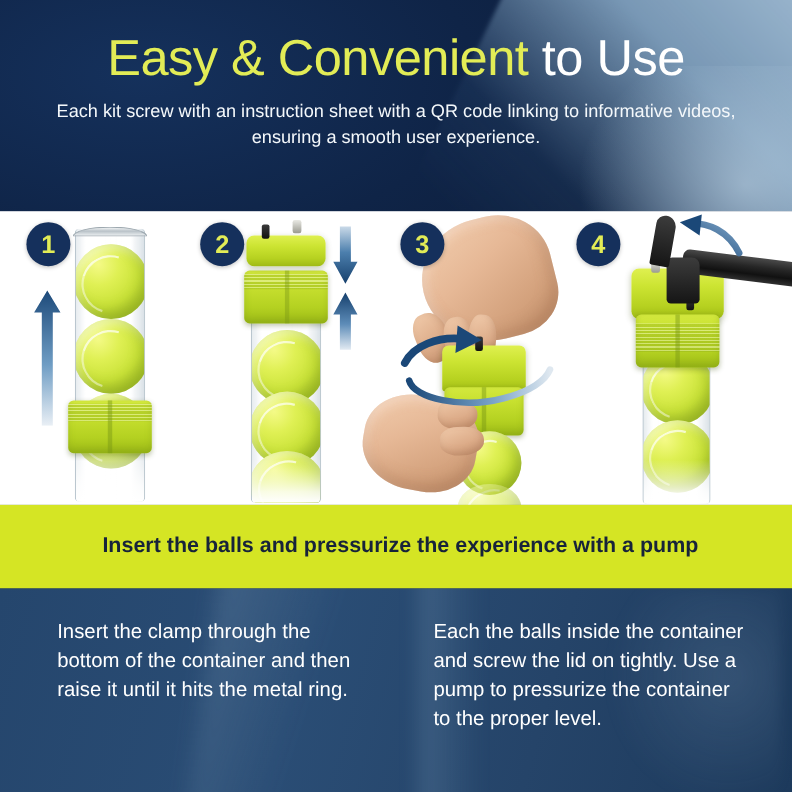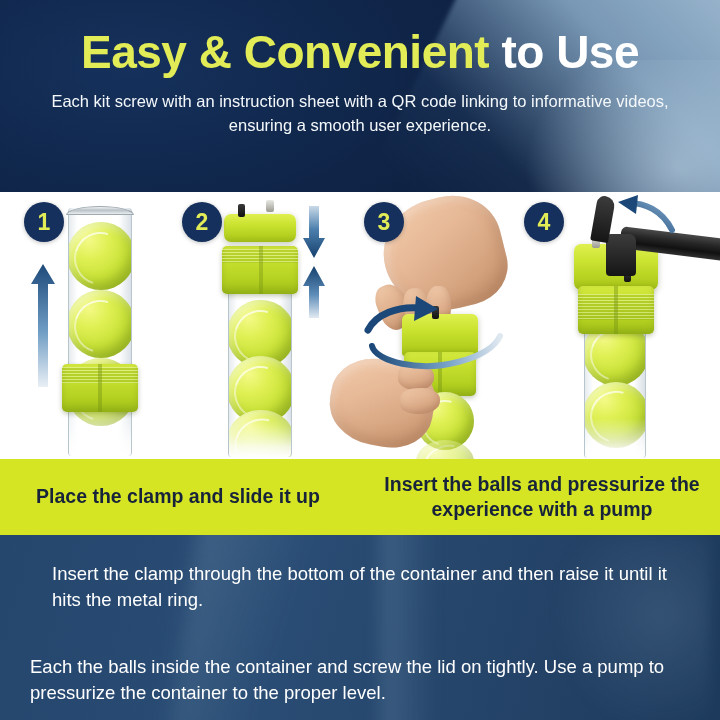--- a/index.html
+++ b/index.html
@@ -26,21 +26,21 @@
     transform:rotate(26deg);
     filter:blur(2px);
   }
   .header-glow2 {
     position:absolute; right:-10px; top:60px;
     width:210px; height:240px;
     background:radial-gradient(ellipse at 75% 45%, rgba(200,222,238,0.55), rgba(200,222,238,0) 68%);
   }
   .header-inner { position:relative; z-index:3; padding-top:28px; text-align:center; }
   .title {
-    font-size:46px; font-weight:bold; letter-spacing:-0.5px;
+    font-size:46px; font-weight:normal; letter-spacing:-0.5px;
     line-height:1.05; white-space:nowrap;
   }
   .title .hl { color:#e2ec56; }
   .title .wt { color:#ffffff; }
   .subtitle {
     margin-top:14px; color:#f4f8fb; font-size:16.5px; line-height:1.42;
     font-weight:400; padding:0 48px;
   }
 
   
@@ -167,21 +167,21 @@
     flex:1; display:flex; align-items:center; justify-content:center;
     color:#17233a; font-size:19.5px; font-weight:bold; line-height:1.3;
     text-align:center; padding:0 14px;
   }
   .caption-right { padding-left:22px; }
 
   
   .descs {
     position:absolute; left:0; top:535px; width:720px; height:185px;
     background:linear-gradient(105deg,#25466d 0%,#2a4d75 38%,#254469 68%,#1d3a5c 100%);
-    overflow:hidden; display:flex;flex-direction:column;
+    overflow:hidden; display:flex;
   }
   .descs-shade1 {
     position:absolute; left:185px; top:-20px; width:120px; height:230px;
     background:linear-gradient(100deg, rgba(150,180,205,0.22), rgba(150,180,205,0) 70%);
     transform:rotate(8deg); filter:blur(9px);
   }
   .descs-shade2 {
     position:absolute; left:380px; top:-30px; width:70px; height:240px;
     background:linear-gradient(90deg, rgba(120,155,185,0.28), rgba(120,155,185,0) 80%);
     filter:blur(8px);
@@ -348,21 +348,20 @@
             <stop offset="100%" stop-color="#1b4878"></stop>
           </linearGradient>
         </defs>
         <path d="M56,36 C46,16 28,8 10,9" fill="none" stroke="url(#g5)" stroke-width="6" stroke-linecap="round"></path>
         <polygon points="2,8 22,1 20,20" fill="#1b4878"></polygon>
       </svg>
     </div>
   </div>
 
   <div class="captions">
-    <div class="caption">Place the clamp and slide it up</div>
     <div class="caption caption-right">Insert the balls and pressurize the experience with a pump</div>
   </div>
 
   <div class="descs">
     <div class="descs-shade1"></div>
     <div class="descs-shade2"></div>
     <div class="descs-shade3"></div>
     <div class="desc">Insert the clamp through the bottom of the container and then raise it until it hits the metal ring.</div>
     <div class="desc desc-right">Each the balls inside the container and screw the lid on tightly. Use a pump to pressurize the container to the proper level.</div>
   </div>

